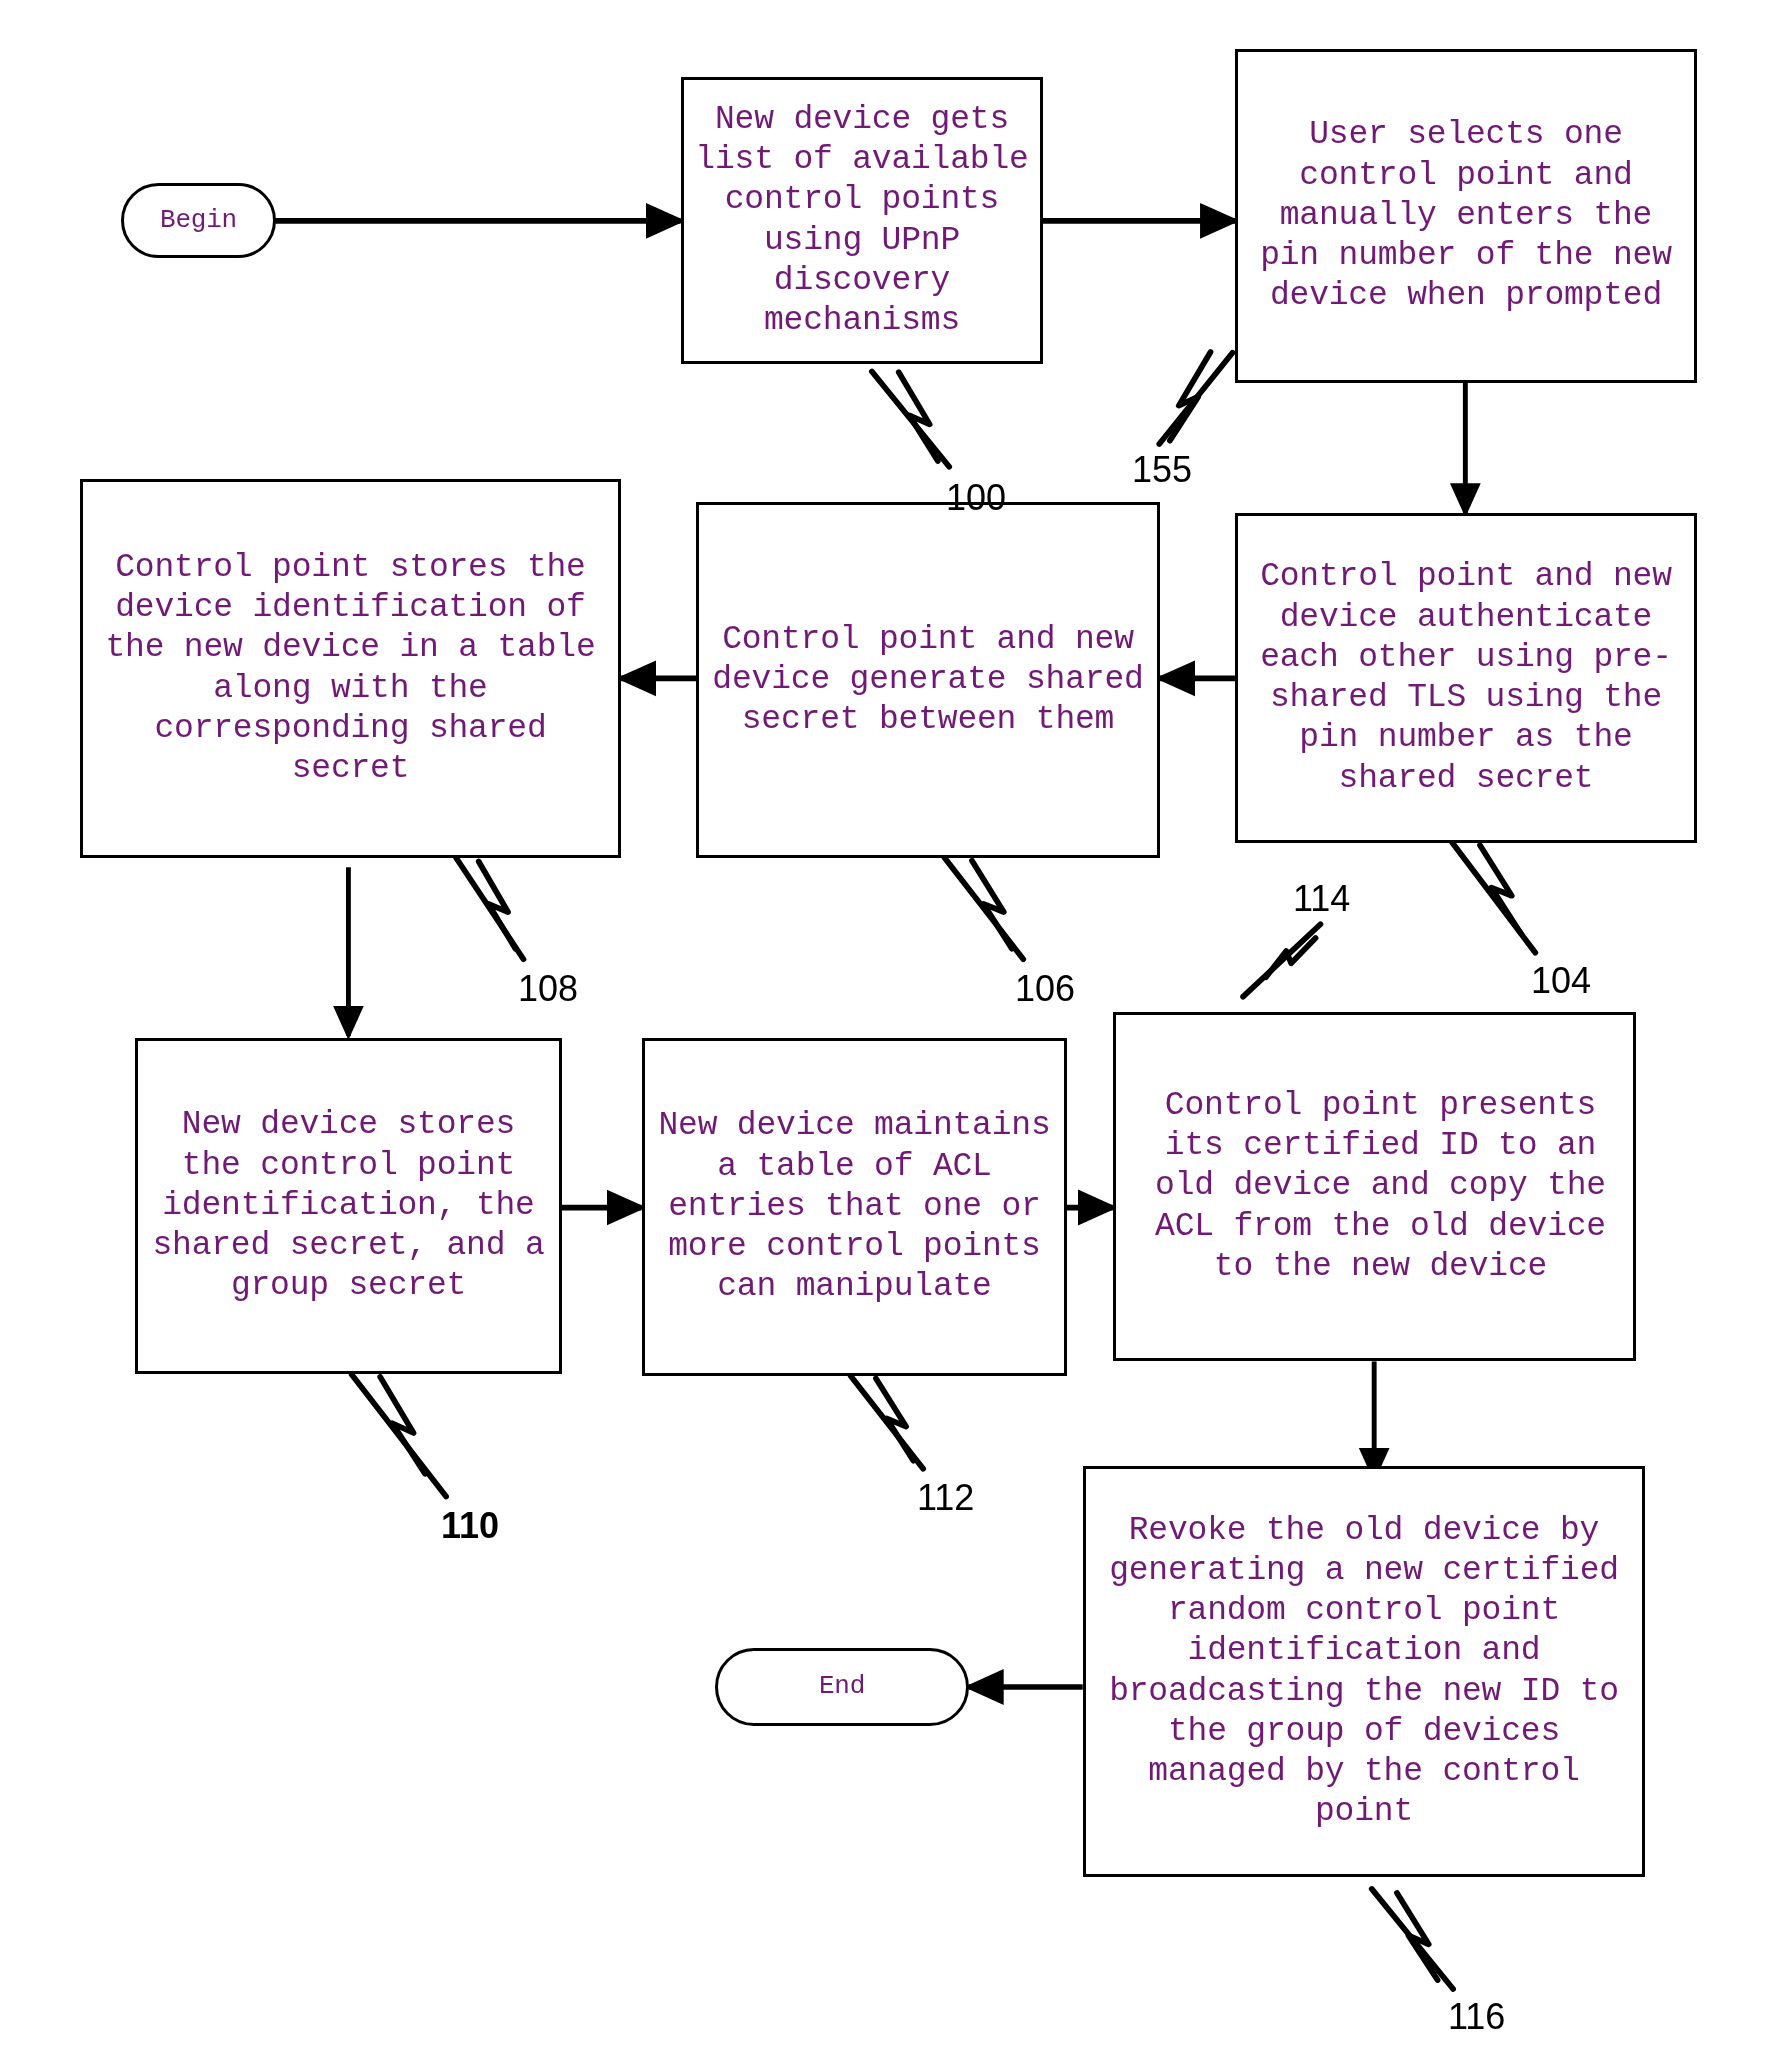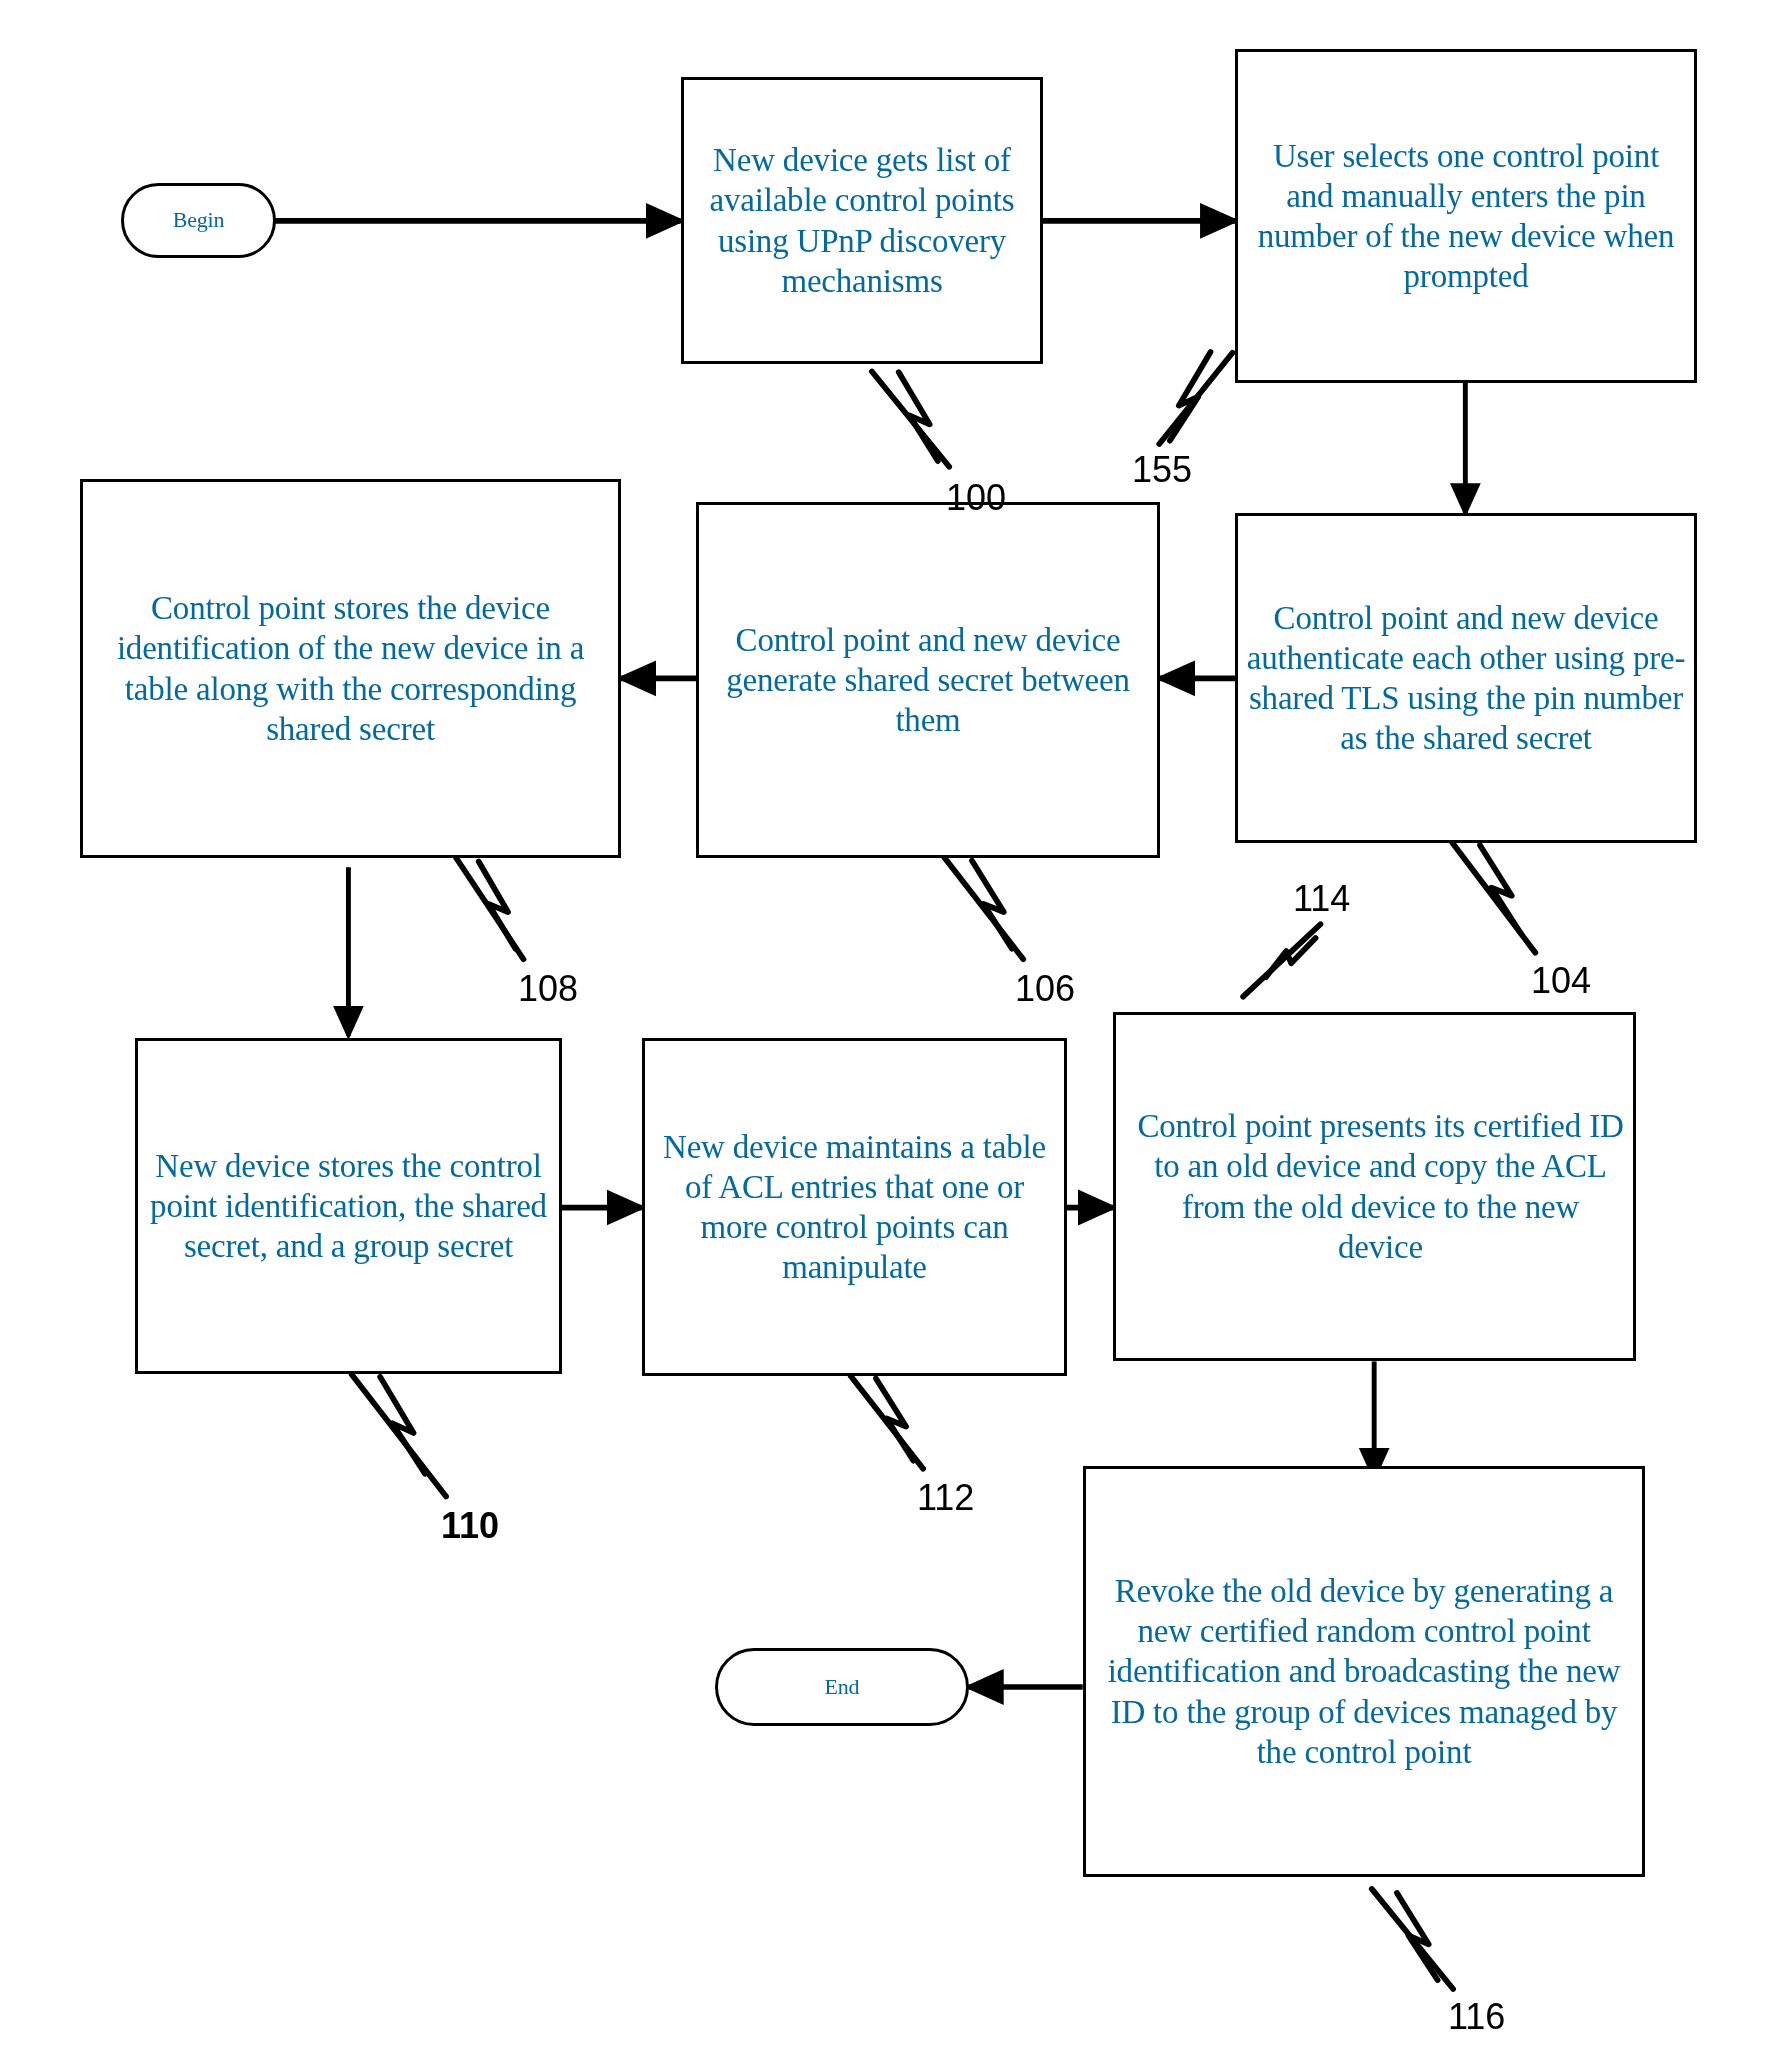--- a/index.html
+++ b/index.html
@@ -33,31 +33,31 @@
     display: flex;
     align-items: center;
     justify-content: center;
     text-align: center;
   }
   .node .txt {
     display: block;
     width: 100%;
     padding: 0 8.1px;
     box-sizing: border-box;
-    font-family: Liberation Serif, serif;
+    font-family: Liberation Mono, monospace;
     font-size: 33px;
     line-height: 1.22;
-    color: #0369a1;
+    color: #701a75;
     letter-spacing: -0.2px;
   }
   .terminal {
     border-radius: 98px;
   }
   .terminal .txt {
-    font-size: 22px;
+    font-size: 26px;
   }
   .reflabel {
     position: absolute;
     font-family: "Liberation Sans", sans-serif;
     font-size: 36px;
     color: #000000;
     white-space: nowrap;
     line-height: 1;
   }
 </style>

